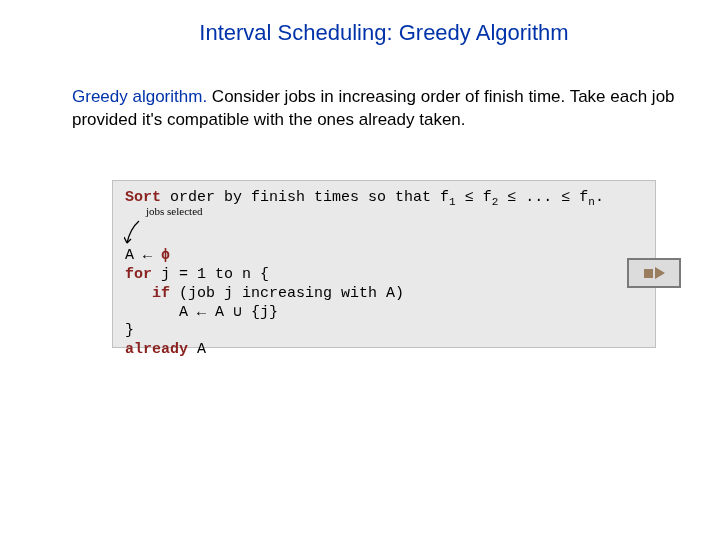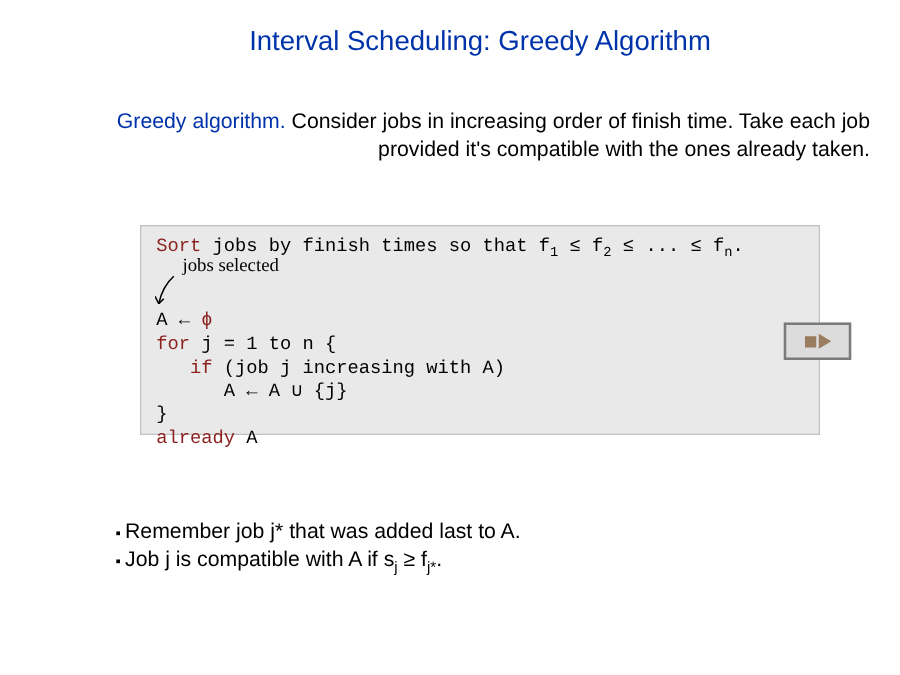--- a/index.html
+++ b/index.html
@@ -28,46 +28,45 @@
     color: #0033aa;
     font-weight: normal;
   }
   .body1 {
     position: absolute;
     top: 86px;
     left: 48px;
     right: 48px;
     font-size: 17px;
     line-height: 1.35;
-    text-align: right;
   }
   .body1 .lead { color: #0033aa; }
   .codebox {
     position: absolute;
     top: 180px;
     left: 88px;
     width: 544px;
     height: 168px;
     background: #e9e9e9;
     border: 1px solid #c0c0c0;
     padding: 8px 12px 8px 12px;
     box-sizing: border-box;
     font-family: "Courier New", Courier, monospace;
     font-size: 15px;
     line-height: 1.25;
     white-space: pre;
   }
-  .codebox .kw { color: #8a2320; font-weight: normal; }
+  .codebox .kw { color: #8a2320; font-weight: bold; }
   .codebox sub { font-size: 11px; }
   .annot {
     position: absolute;
     top: 205px;
     left: 122px;
     font-family: "Comic Sans MS", cursive;
-    font-size: 15px;
+    font-size: 11px;
     color: #000;
   }
   .annot-arrow {
     position: absolute;
     top: 219px;
     left: 100px;
     width: 20px;
     height: 30px;
     pointer-events: none;
   }
@@ -119,21 +118,21 @@
 <body>
 
 <div class="slide">
 
   <div class="title">Interval Scheduling: Greedy Algorithm</div>
 
   <div class="body1">
     <span class="lead">Greedy algorithm.</span><span> Consider jobs in increasing order of finish time. Take each job provided it's compatible with the ones already taken.</span>
   </div>
 
-  <div class="codebox"><span class="kw">Sort</span><span> jobs by finish times so that f</span><sub>1</sub><span> ≤ f</span><sub>2</sub><span> ≤ ... ≤ f</span><sub>n</sub><span>.</span>
+  <div class="codebox"><span class="kw">Sort</span><span> order by finish times so that f</span><sub>1</sub><span> ≤ f</span><sub>2</sub><span> ≤ ... ≤ f</span><sub>n</sub><span>.</span>
 
 
 <span>A ← </span><span class="kw">ϕ</span>
 <span class="kw">for</span><span> j = 1 to n {</span>
    <span class="kw">if</span><span> (job j increasing with A)</span>
 <span>      A ← A ∪ {j}</span>
 <span>}</span>
 <span class="kw">already</span><span> A</span></div>
 
   <div class="annot">jobs selected</div>
@@ -141,23 +140,17 @@
     <path d="M15 2 Q 6 10 3 24" stroke="#000" stroke-width="1.3" fill="none"></path>
     <path d="M3 24 L0 18 M3 24 L7 20" stroke="#000" stroke-width="1.3" fill="none"></path>
   </svg>
 
   <div class="media-ctrl">
     <div class="sq"></div>
     <div class="tri"></div>
   </div>
 
   <div class="body2">
-    <ul>
-      <li>Remember job j* that was added last to A.</li>
-      <li>
-        <span>Job j is compatible with A if s</span><sub>j</sub><span> ≥ f</span><sub>j*</sub><span>.</span>
-      </li>
-    </ul>
   </div>
 
   <div class="pagenum">6</div>
 
 </div>
 
 </body></html>

